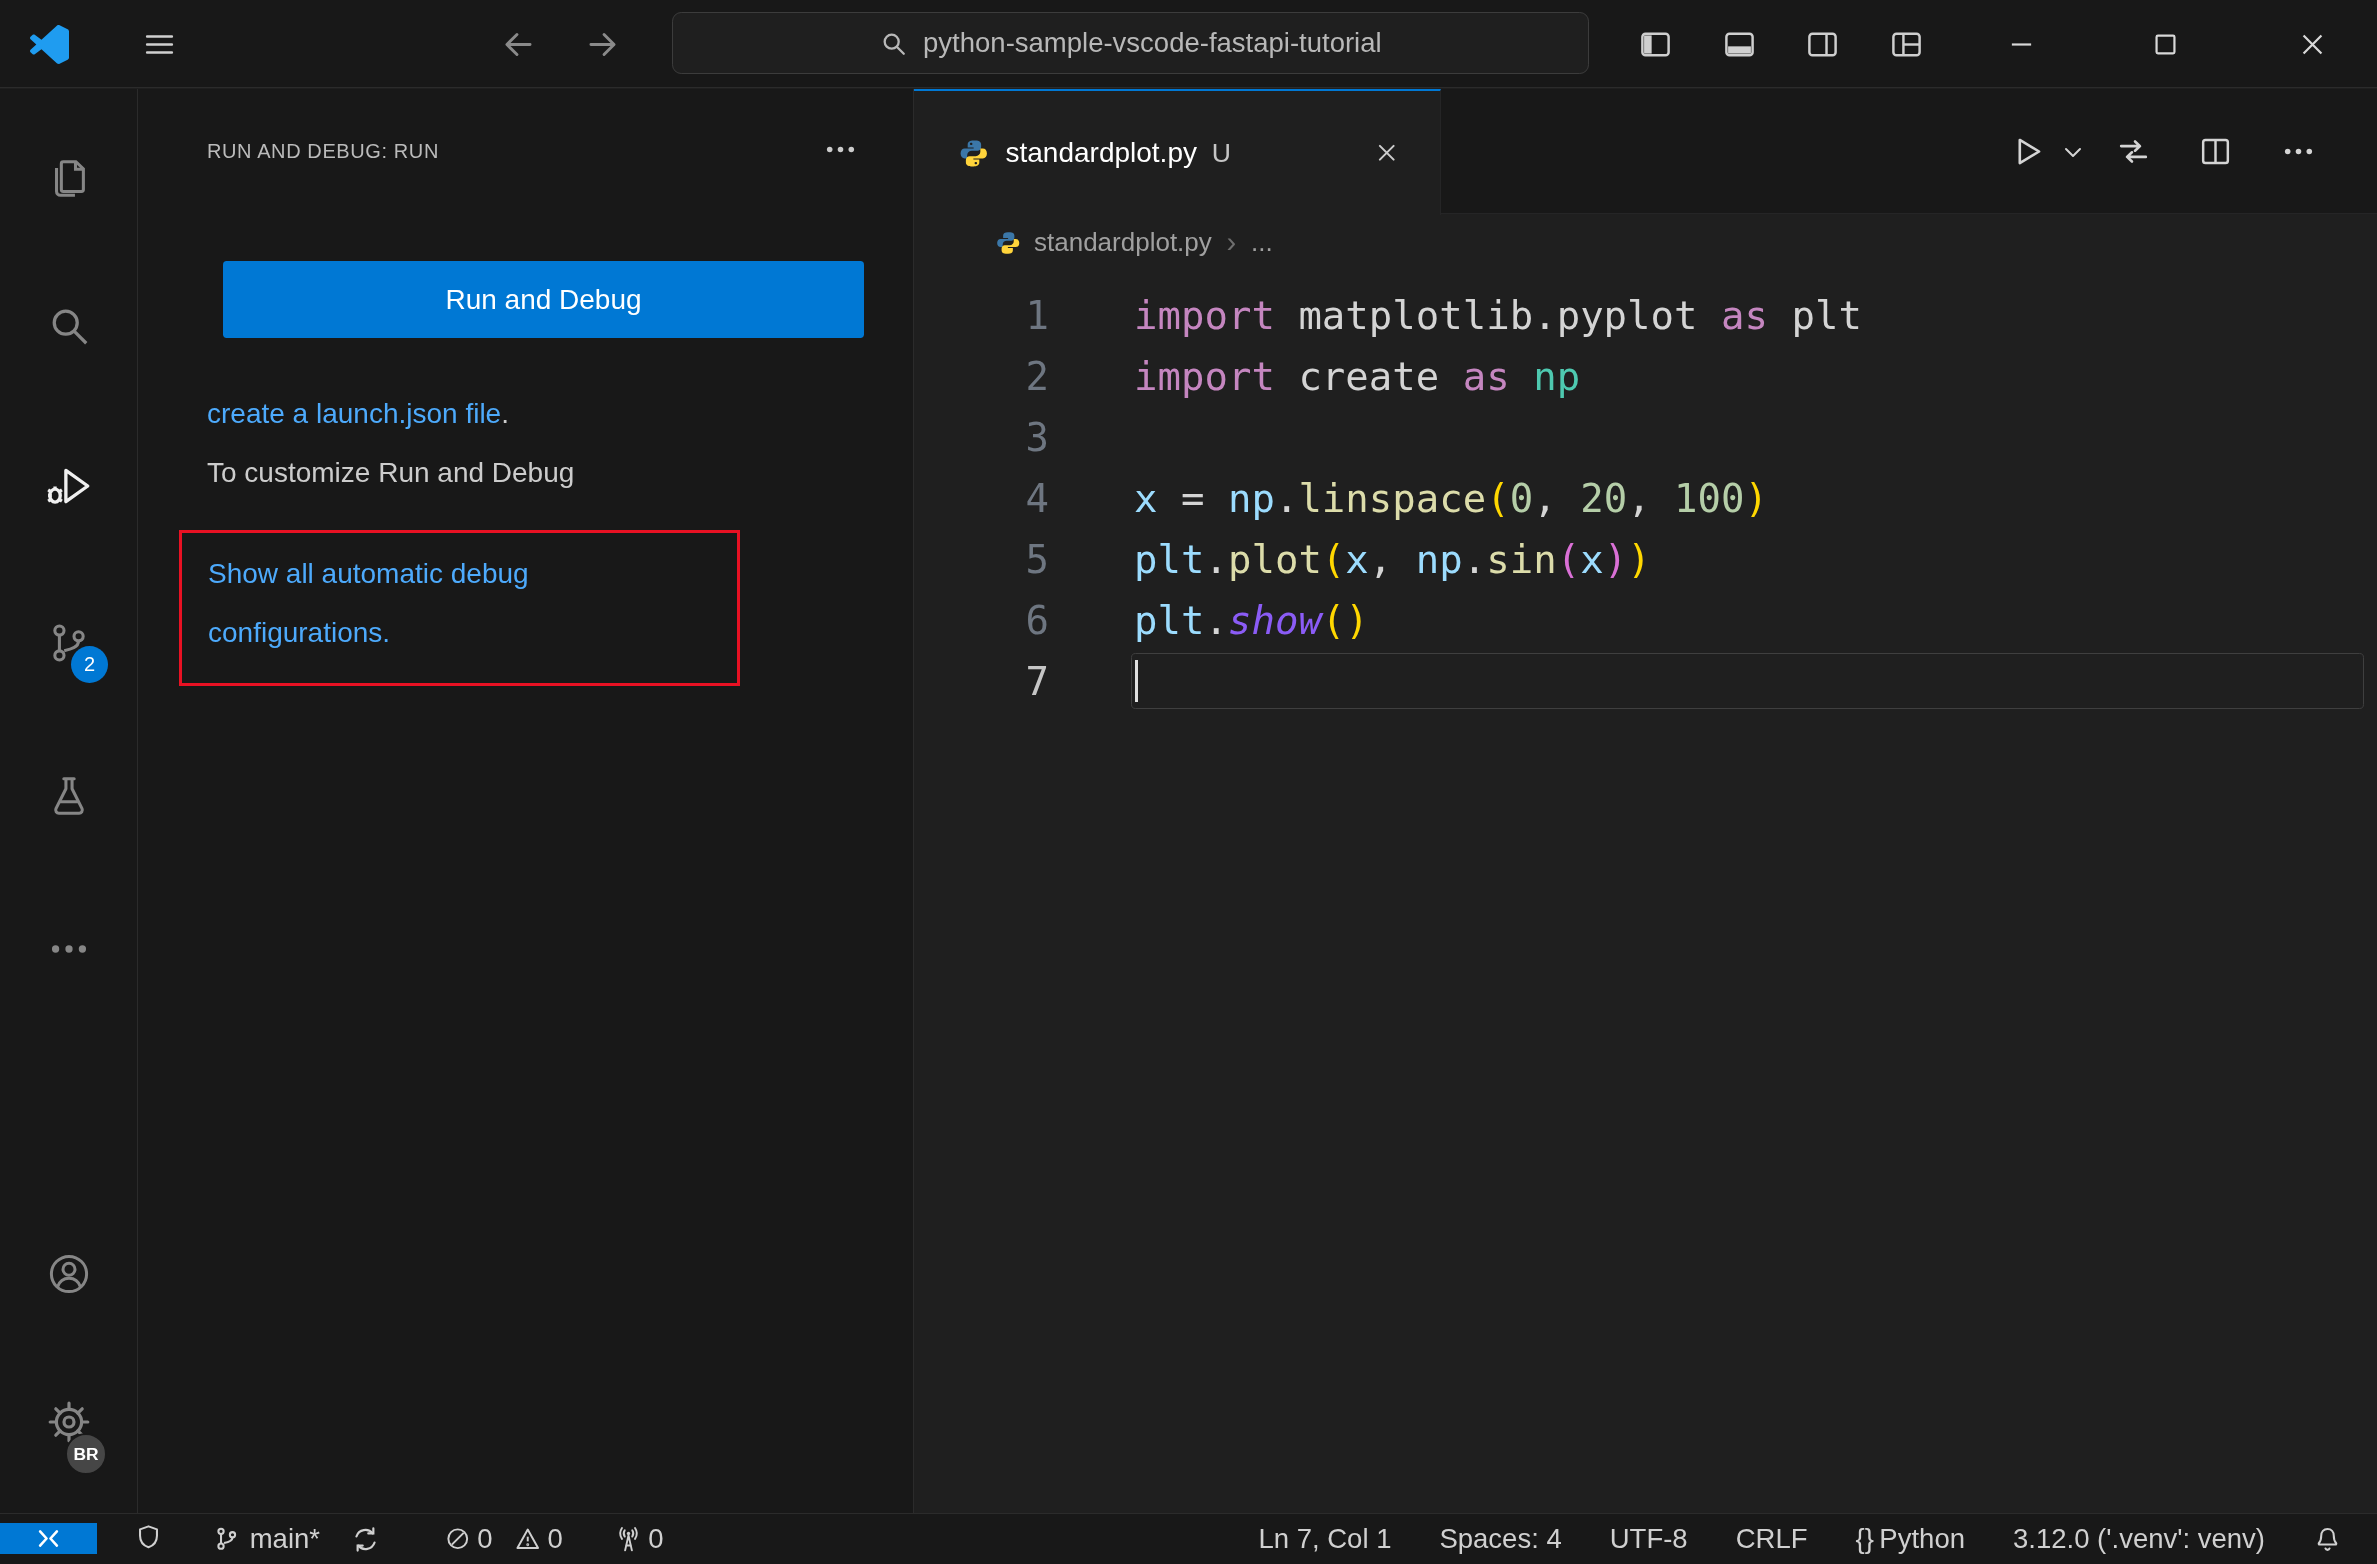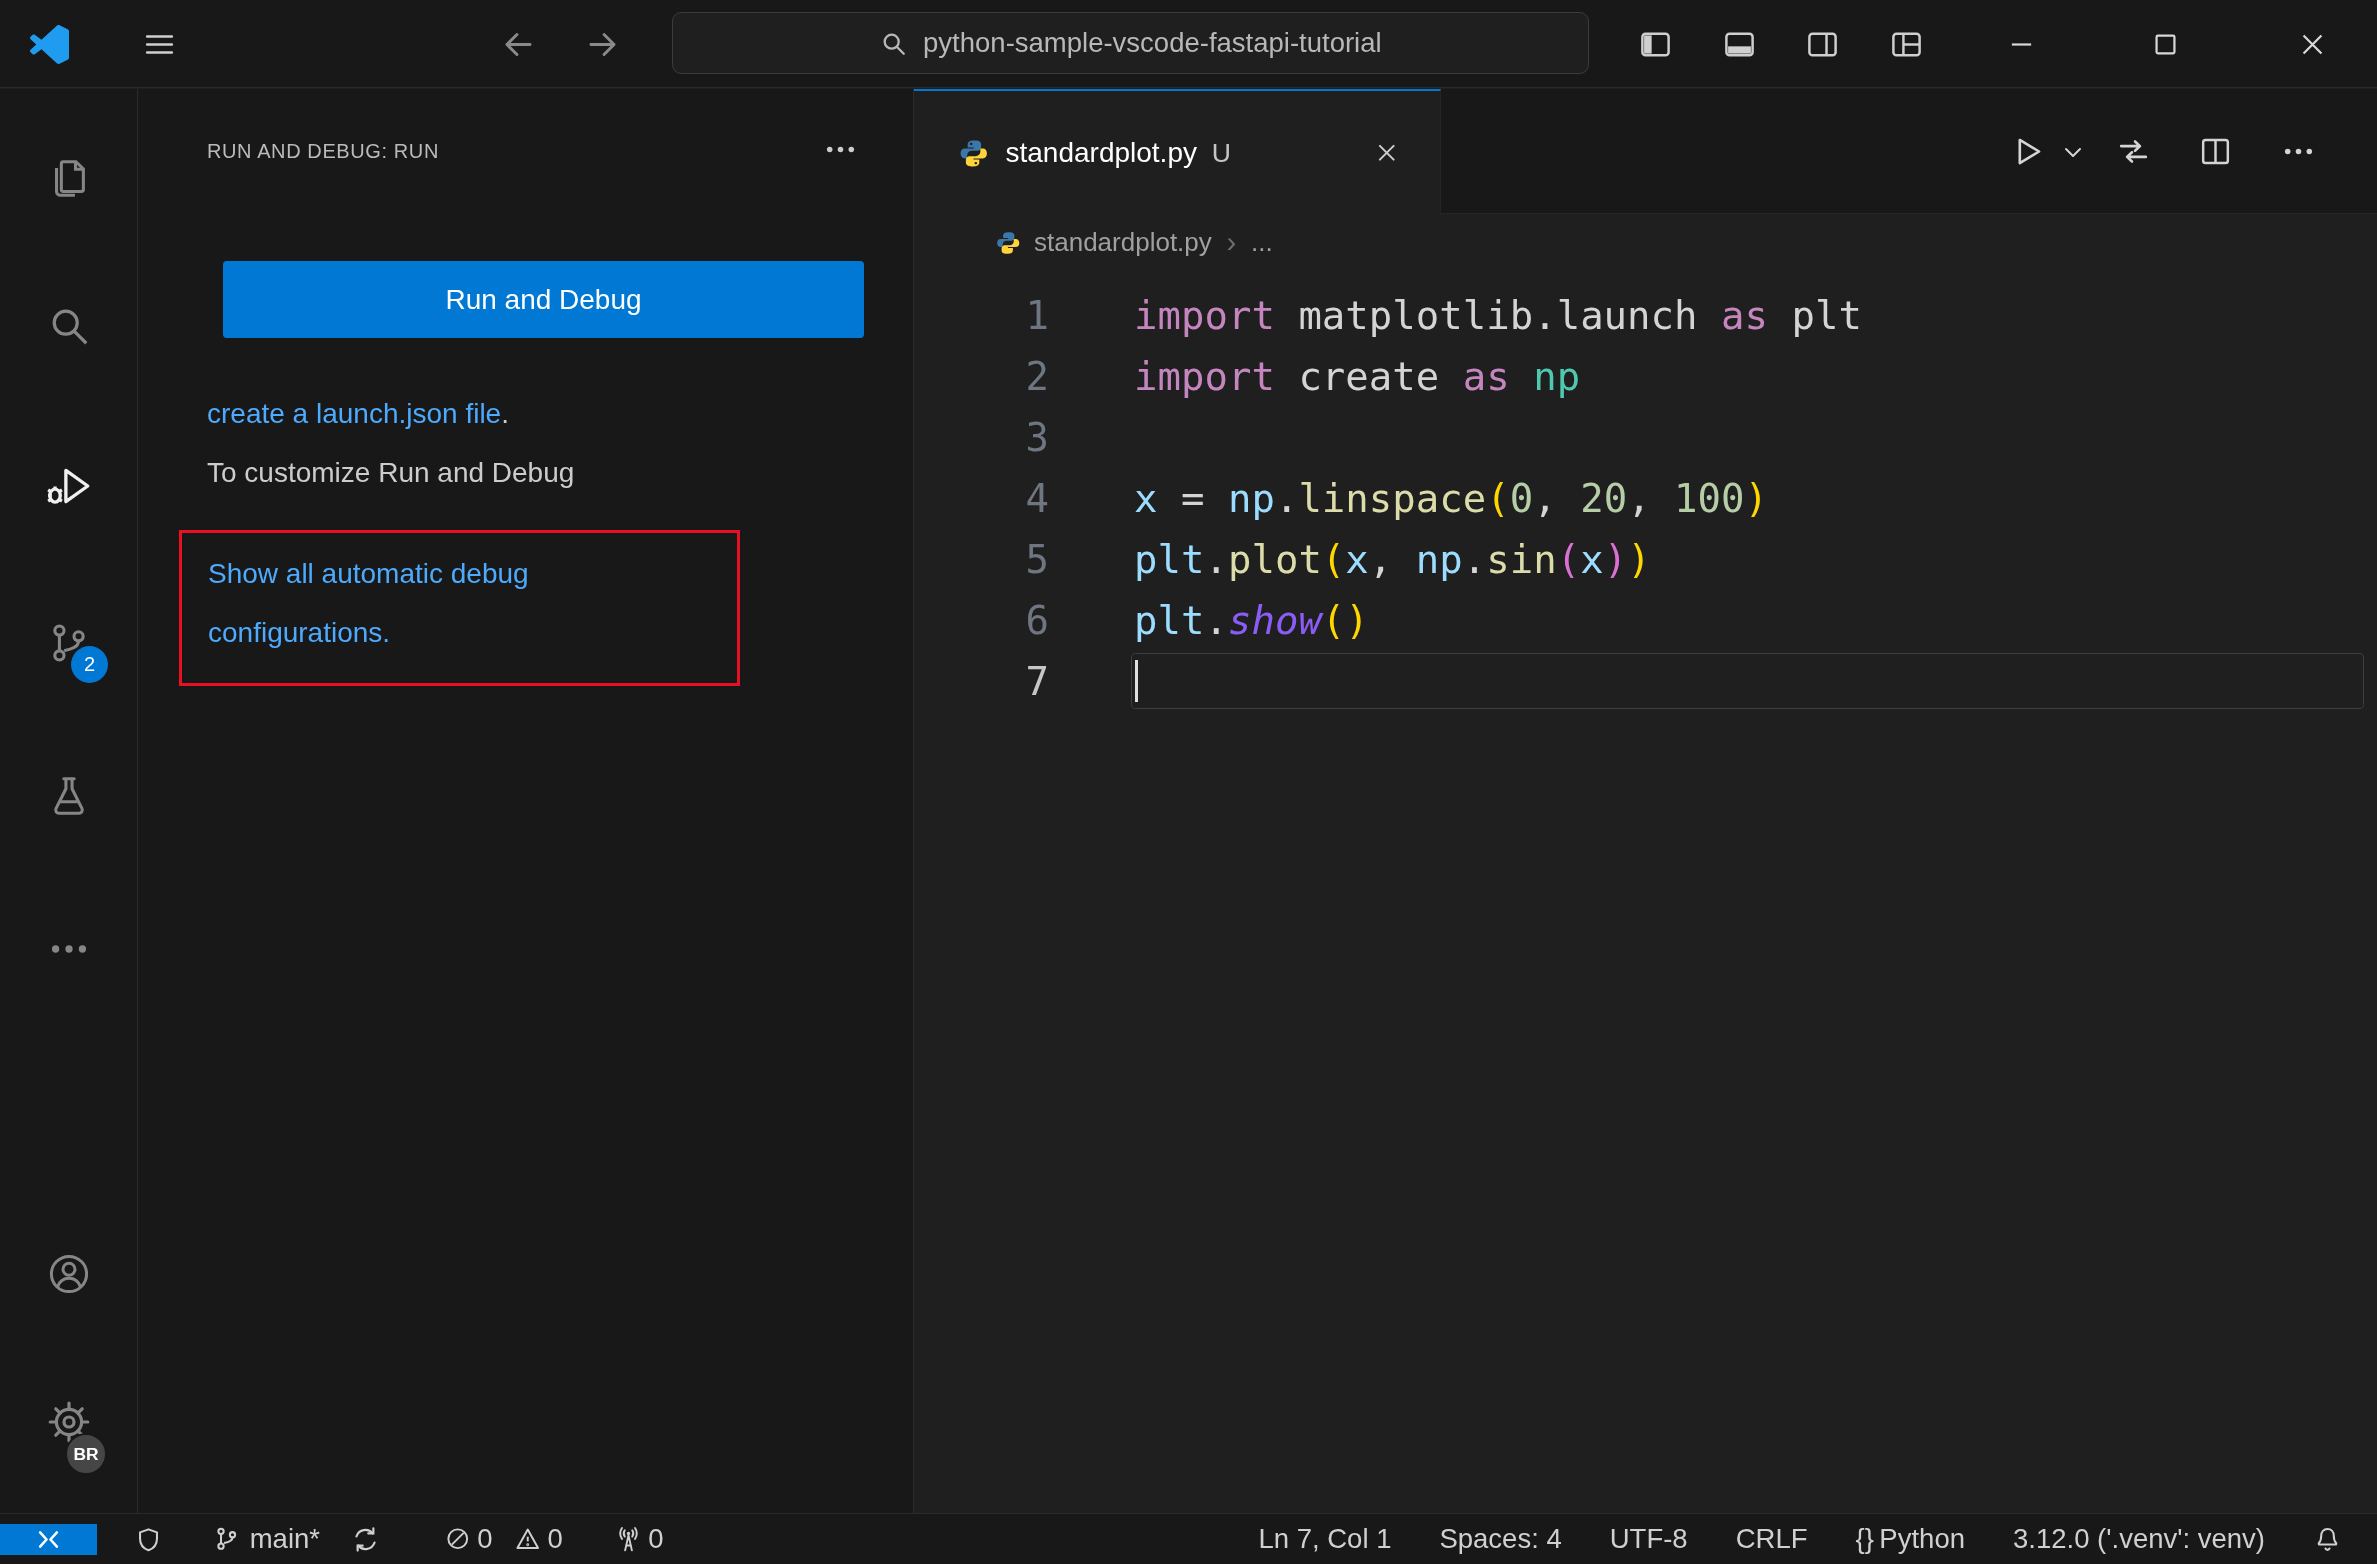--- a/index.html
+++ b/index.html
@@ -83,21 +83,21 @@
   .curline-box { position:absolute; left:217px; right:13px; top:2.8px; bottom:2.8px;
     border:1.8px solid #3f3f3f; border-radius:4.6px; }
   .cursor { position:absolute; left:2.8px; top:5.5px; bottom:5.5px; width:2.8px; background:#e0e0e0; }
 
   
   .statusbar { position:absolute; left:0; bottom:0; width:2377px; height:51px; background:#181818;
     border-top:0.9px solid #2b2b2b; display:flex; align-items:center; font-size:27.5px; color:#d0d0d0; z-index:10; }
   .remote-ind { width:97px; height:100%; background:#0078d4; display:flex; align-items:center;
     justify-content:center; cursor:pointer; flex:none; }
   .sb-item { display:flex; align-items:center; gap:9.2px; cursor:pointer; white-space:nowrap; }
-  .sb-left { display:flex; align-items:flex-end; }
+  .sb-left { display:flex; align-items:flex-start; }
   .sb-right { margin-left:auto; display:flex; align-items:center; gap:48px; padding-right:35px; }
   .gap6 { gap:5.5px; }
   .ml40{margin-left:37px;} .ml54{margin-left:50px;} .ml70{margin-left:64px;} .ml56{margin-left:51px;} .ml24{margin-left:22px;}
   svg { display:block; }
 </style>
 </head>
 <body>
 
 <div class="window">
 
@@ -310,21 +310,21 @@
             <path fill="#3b77a8" d="M11.9 2c-2.6 0-4.4 1-4.4 3v2.3h4.6v.9H5.2C3.3 8.2 2 9.7 2 12s1.3 3.8 3.2 3.8h1.9v-2.5c0-1.9 1.6-3.4 3.6-3.4H15c1.6 0 2.9-1.3 2.9-2.9V5c0-2-1.9-3-4-3h-2z"></path>
             <path fill="#ffd43b" d="M12.1 22c2.6 0 4.4-1 4.4-3v-2.3h-4.6v-.9h7.3c1.9 0 3.2-1.5 3.2-3.8s-1.3-3.8-3.2-3.8h-1.9v2.5c0 1.9-1.6 3.4-3.6 3.4H9c-1.6 0-2.9 1.3-2.9 2.9V19c0 2 1.9 3 4 3h2z"></path>
           </svg>
         <span>standardplot.py</span>
         <span class="bc-sep">›</span>
         <span>...</span>
       </div>
 
       <div class="code">
         <div>
-            <div class="code-line"><span class="gutter">1</span><span class="line-content"><span style="color: rgb(197, 134, 192);">import </span><span style="color: rgb(212, 212, 212);">matplotlib.launch</span><span style="color: rgb(212, 212, 212);"> </span><span style="color: rgb(197, 134, 192);">as</span><span style="color: rgb(212, 212, 212);"> plt</span></span></div>
+            <div class="code-line"><span class="gutter">1</span><span class="line-content"><span style="color: rgb(197, 134, 192);">import </span><span style="color: rgb(212, 212, 212);">matplotlib.pyplot</span><span style="color: rgb(212, 212, 212);"> </span><span style="color: rgb(197, 134, 192);">as</span><span style="color: rgb(212, 212, 212);"> plt</span></span></div>
             <div class="code-line"><span class="gutter">2</span><span class="line-content"><span style="color: rgb(197, 134, 192);">import </span><span style="color: rgb(212, 212, 212);">create</span><span style="color: rgb(212, 212, 212);"> </span><span style="color: rgb(197, 134, 192);">as</span><span style="color: rgb(78, 201, 176);"> np</span></span></div>
             <div class="code-line"><span class="gutter">3</span><span class="line-content"></span></div>
             <div class="code-line"><span class="gutter">4</span><span class="line-content"><span style="color: rgb(156, 220, 254);">x</span><span style="color: rgb(212, 212, 212);"> = </span><span style="color: rgb(156, 220, 254);">np</span><span style="color: rgb(212, 212, 212);">.</span><span style="color: rgb(220, 220, 170);">linspace</span><span style="color: rgb(255, 215, 0);">(</span><span style="color: rgb(181, 206, 168);">0</span><span style="color: rgb(212, 212, 212);">, </span><span style="color: rgb(181, 206, 168);">20</span><span style="color: rgb(212, 212, 212);">, </span><span style="color: rgb(181, 206, 168);">100</span><span style="color: rgb(255, 215, 0);">)</span></span></div>
             <div class="code-line"><span class="gutter">5</span><span class="line-content"><span style="color: rgb(156, 220, 254);">plt</span><span style="color: rgb(212, 212, 212);">.</span><span style="color: rgb(220, 220, 170);">plot</span><span style="color: rgb(255, 215, 0);">(</span><span style="color: rgb(156, 220, 254);">x</span><span style="color: rgb(212, 212, 212);">, </span><span style="color: rgb(156, 220, 254);">np</span><span style="color: rgb(212, 212, 212);">.</span><span style="color: rgb(220, 220, 170);">sin</span><span style="color: rgb(218, 112, 214);">(</span><span style="color: rgb(156, 220, 254);">x</span><span style="color: rgb(218, 112, 214);">)</span><span style="color: rgb(255, 215, 0);">)</span></span></div>
             <div class="code-line"><span class="gutter">6</span><span class="line-content"><span style="color: rgb(156, 220, 254);">plt</span><span style="color: rgb(212, 212, 212);">.</span><span style="color: #8b5cf6; font-style: italic;">show</span><span style="color: rgb(255, 215, 0);">(</span><span style="color: rgb(255, 215, 0);">)</span></span></div>
             <div class="code-line current"><span class="curline-box"><span class="cursor"></span></span><span class="gutter">7</span><span class="line-content"></span></div>
           </div>
       </div>
     </div>
   </div>

